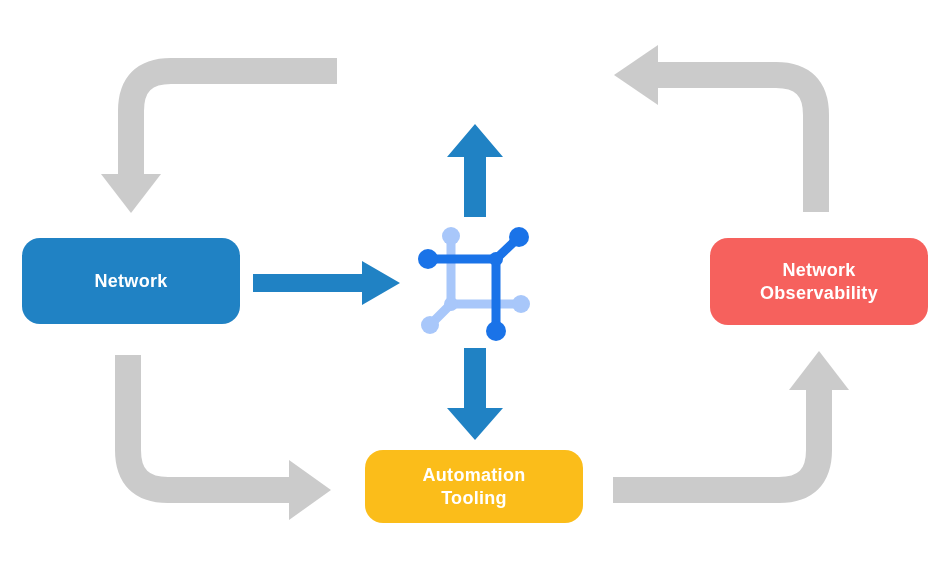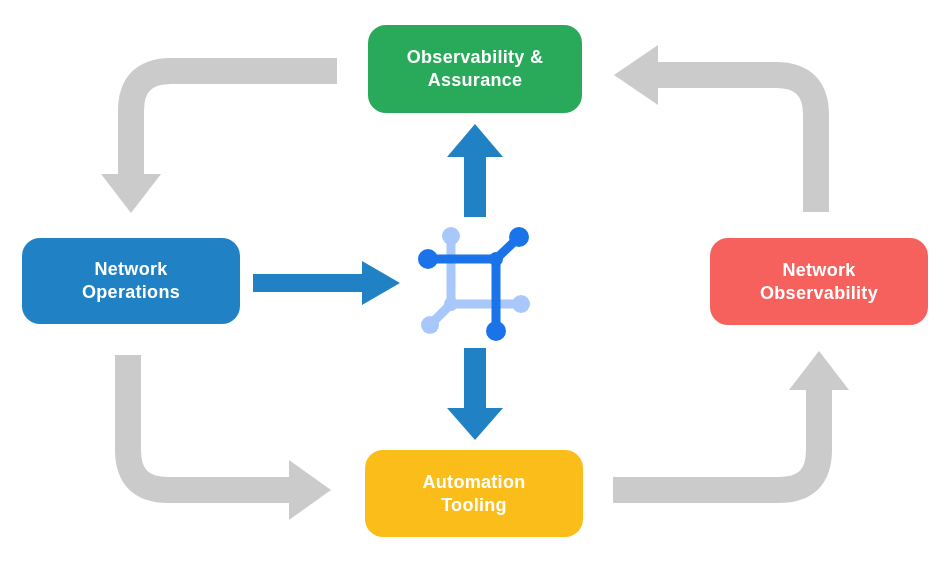--- a/index.html
+++ b/index.html
@@ -14,21 +14,21 @@
   .node {
     position:absolute; border-radius:18px;
     display:flex; flex-direction:column; align-items:center; justify-content:center;
     color:#ffffff; font-size:18px; font-weight:700; line-height:23px;
     letter-spacing:0.3px; text-align:center;
   }
   .node span { display:block; }
   .pos-observability  { left:368px; top:25px;  width:214px; height:88px; }
   .pos-operations     { left:22px;  top:238px; width:218px; height:86px; }
   .pos-infrastructure { left:710px; top:238px; width:218px; height:87px; }
-  .pos-automation     { left:365px; top:450px; width:218px; height:87px; }
+  .pos-automation     { left:365px; top:450px; width:218px; height:73px; }
 </style>
 </head>
 <body>
 
 <div class="canvas">
 
   <svg class="layer" width="948" height="570" viewBox="0 0 948 570">
 
     <g>
       <path class="flow-line" d="M337,71 H171 Q131,71 131,111 V176" stroke="#cbcbcb"></path>
@@ -68,28 +68,23 @@
       <path class="icon-line-dark" d="M13,36 L81,36" stroke="#1a73e8"></path>
       <path class="icon-line-dark" d="M81,36 L81,108" stroke="#1a73e8"></path>
       <path class="icon-line-dark" d="M81,36 L104,14" stroke="#1a73e8"></path>
       <circle cx="13" cy="36" r="10" fill="#1a73e8"></circle>
       <circle cx="104" cy="14" r="10" fill="#1a73e8"></circle>
       <circle cx="81" cy="108" r="10" fill="#1a73e8"></circle>
       <circle cx="81" cy="36" r="7" fill="#1a73e8"></circle>
     </g>
   </svg>
 
-  <div class="node pos-observability" style="background-color: rgb(40, 170, 90);">
-    <span>Observability &amp;</span>
-    <span>Assurance</span>
-  </div>
 
   <div class="node pos-operations" style="background-color: rgb(32, 130, 196);">
     <span>Network</span>
-    <span>Operations</span>
   </div>
 
   <div class="node pos-infrastructure" style="background-color: rgb(246, 97, 93);">
     <span>Network</span>
     <span>Observability</span>
   </div>
 
   <div class="node pos-automation" style="background-color: rgb(251, 189, 26);">
     <span>Automation</span>
     <span>Tooling</span>

